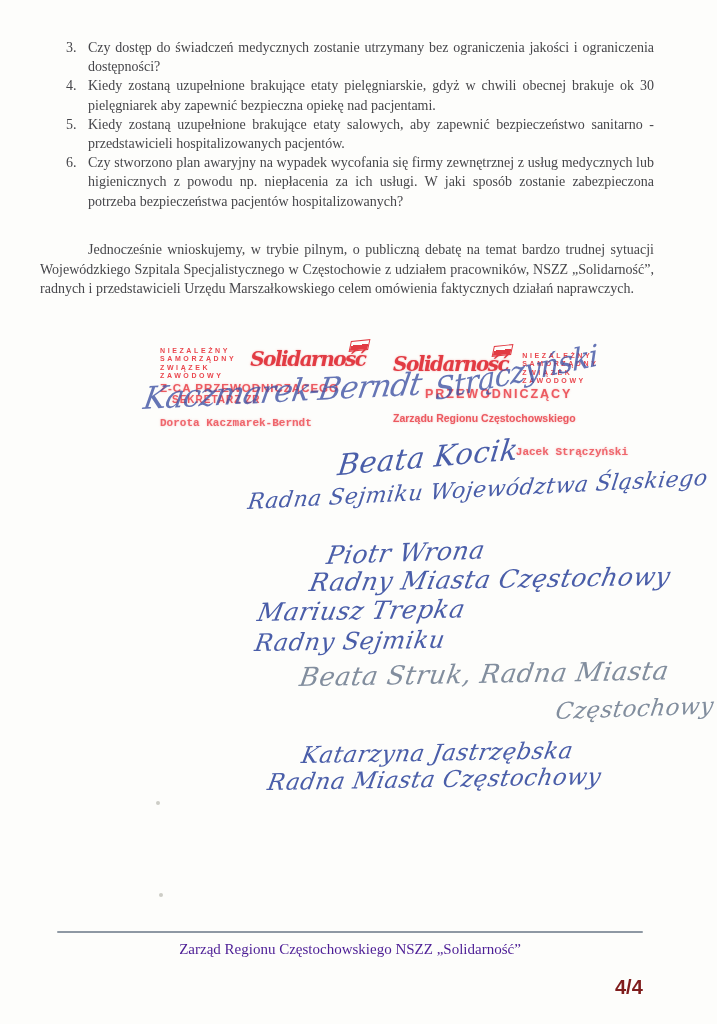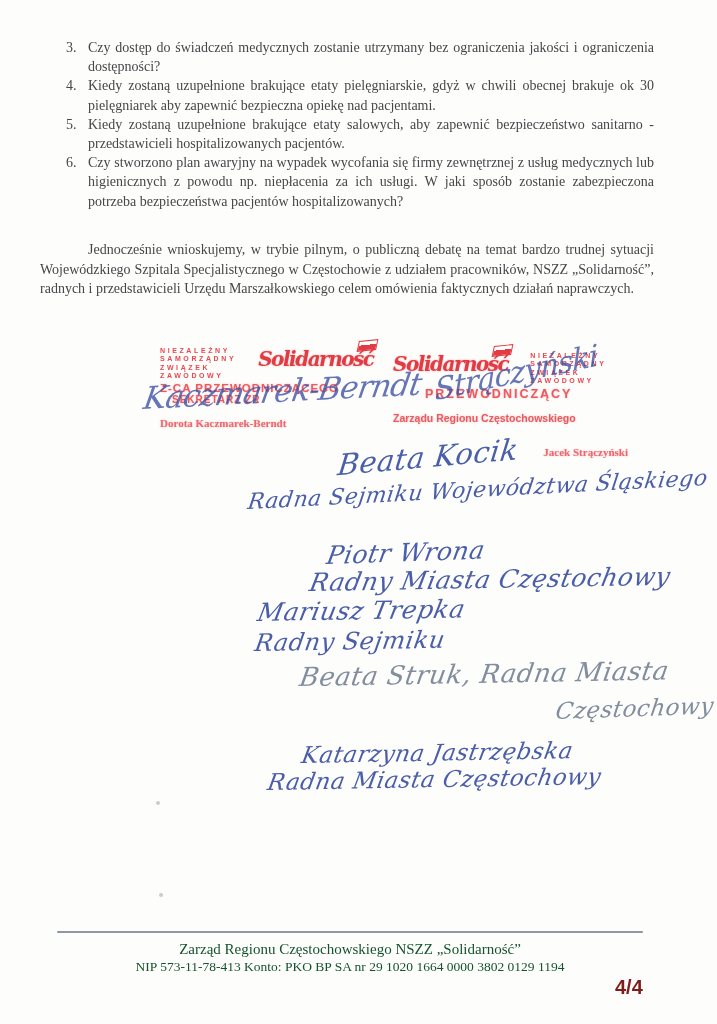--- a/index.html
+++ b/index.html
@@ -21,21 +21,21 @@
 
   
   .para {
     position: absolute; left: 40px; top: 240px; width: 614px;
     font-size: 14px; line-height: 19.5px; text-align: justify;
     text-indent: 48px; color: #46464a;
   }
 
   
   .stamp { position: absolute; }
-  .stamp-head { display: flex; align-items: flex-start; gap: 22px; }
+  .stamp-head { display: flex; align-items: flex-start; gap: 14px; }
   .stamp-small {
     font-family: "Liberation Sans", sans-serif;
     font-size: 7px; font-weight: bold; letter-spacing: 2.6px;
     line-height: 8.3px; color: #ea474e; white-space: nowrap;
   }
   .stamp-logo {
     position: relative;
     font-family: "DejaVu Serif", serif;
     font-weight: bold; font-style: italic;
     font-size: 20px; letter-spacing: -1.5px;
@@ -47,21 +47,21 @@
     background: linear-gradient(#fdfdfb 0 42%, #e23b43 42% 100%);
     border: 1px solid #e23b43;
     transform: skewX(-18deg) rotate(-6deg);
   }
   .stamp-title {
     font-family: "Liberation Sans", sans-serif; font-weight: bold;
     color: #ec5a60; white-space: nowrap;
     text-shadow: 0 0 2px rgba(240,130,135,.5);
   }
   .stamp-name {
-    font-family: Liberation Serif, serif; font-weight: bold;
+    font-family: Liberation Mono, monospace; font-weight: bold;
     color: #ef666c; white-space: nowrap;
     text-shadow: 0 0 2px rgba(240,130,135,.5);
   }
   .stamp-left  { left: 160px; top: 347px; width: 210px; }
   .stamp-left  .stamp-title.t1 { font-size: 11.5px; letter-spacing: 1px; margin-top: 2px; }
   .stamp-left  .stamp-title.t2 { font-size: 10px; letter-spacing: 1px; margin-left: 12px; }
   .stamp-left  .stamp-name { font-size: 11px; margin-top: 12px; }
   .stamp-right { left: 393px; top: 352px; width: 235px; }
   .stamp-right .stamp-title.t1 { font-size: 12.5px; letter-spacing: 2px; margin: 2px 0 11px 32px; }
   .stamp-right .stamp-title.t2 { font-size: 10.5px; }
@@ -94,21 +94,21 @@
   
   .speck { position: absolute; width: 4px; height: 4px; border-radius: 50%; background: #cdcdc6; }
   .speck1 { left: 156px; top: 801px; }
   .speck2 { left: 159px; top: 893px; }
 
   
   .footer-rule {
     position: absolute; left: 57px; top: 931px; width: 586px; height: 2px;
     background: #8e98a3; border-radius: 1px;
   }
-  .footer { position: absolute; left: 40px; top: 940px; width: 620px; text-align: center; color: #14532d; }
+  .footer { position: absolute; left: 40px; top: 940px; width: 620px; text-align: center; color: #4c1d95; }
   .footer .f1 { font-size: 15px; line-height: 18px; }
   .footer .f2, .footer .f3, .footer .f4 { font-size: 13.5px; line-height: 17.5px; }
   .page-number {
     position: absolute; left: 615px; top: 976px;
     font-family: "Liberation Sans", sans-serif;
     font-size: 20px; font-weight: 600; color: #7f1d1d;
   }
 </style>
 </head>
 <body>
@@ -184,17 +184,16 @@
   <div class="hand ink-gray sig sig8">Częstochowy</div>
   <div class="hand ink-blue sig sig9">Katarzyna Jastrzębska</div>
   <div class="hand ink-blue sig sig10">Radna Miasta Częstochowy</div>
 
   <div class="speck speck1"></div>
   <div class="speck speck2"></div>
 
   <div class="footer-rule"></div>
   <div class="footer">
     <div class="f1">Zarząd Regionu Częstochowskiego NSZZ „Solidarność”</div>
-    <div class="f4">NIP 573-11-78-413   Konto: PKO BP SA nr 29 1020 1664 0000 3802 0129 1194</div>
   </div>
   <div class="page-number">4/4</div>
 
 </div>
 
 </body></html>

